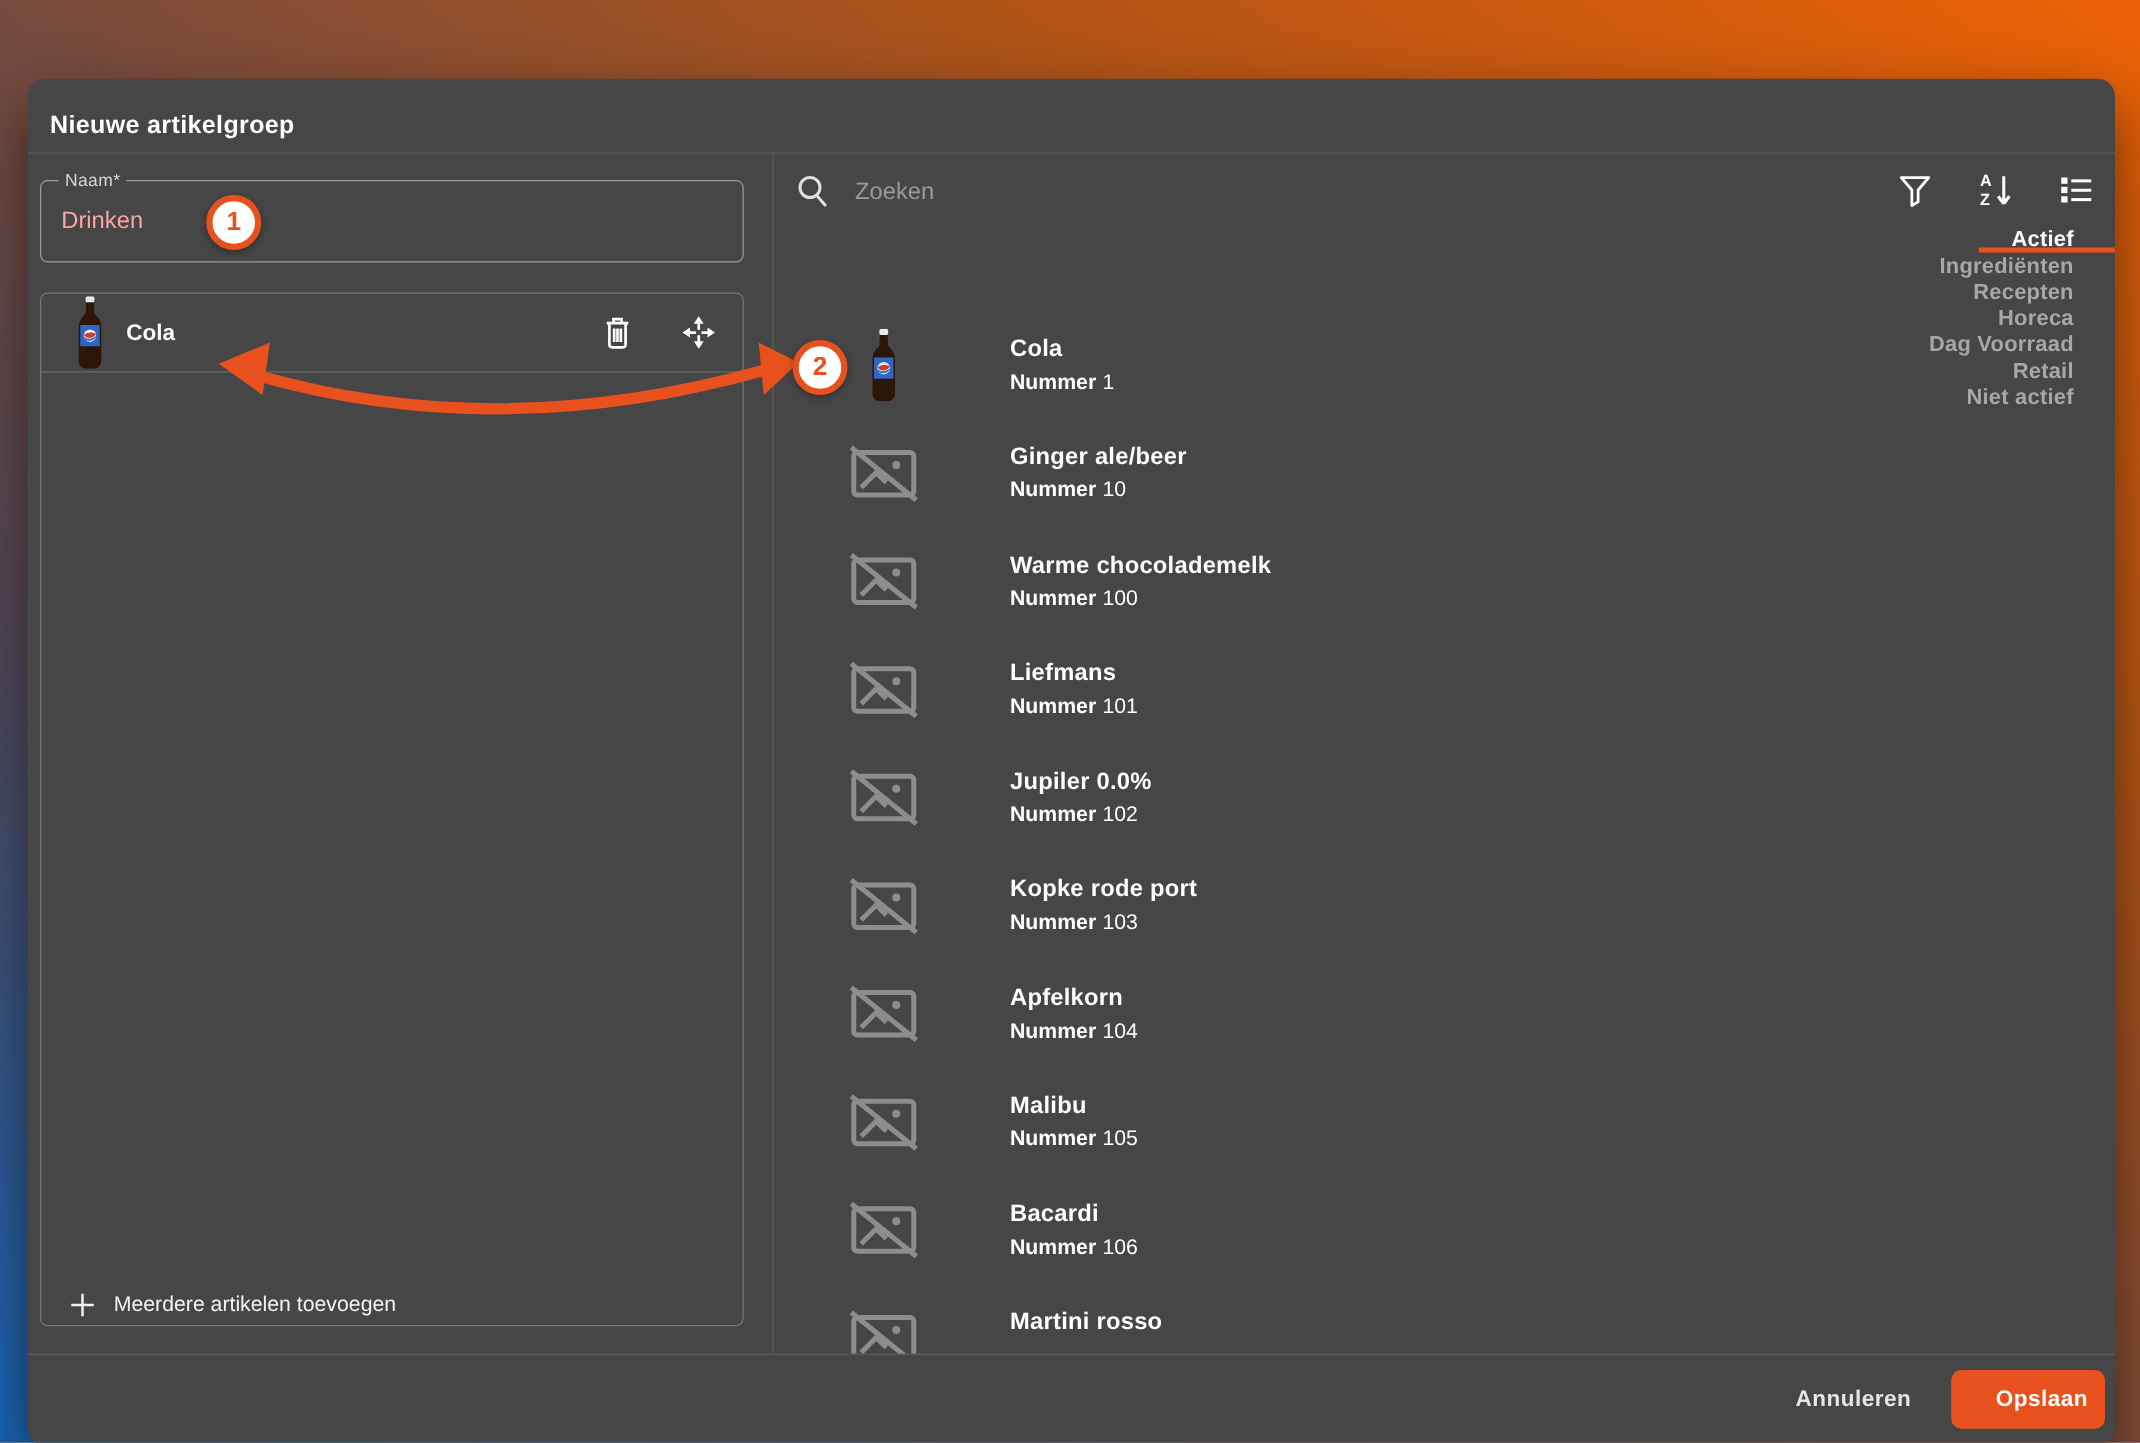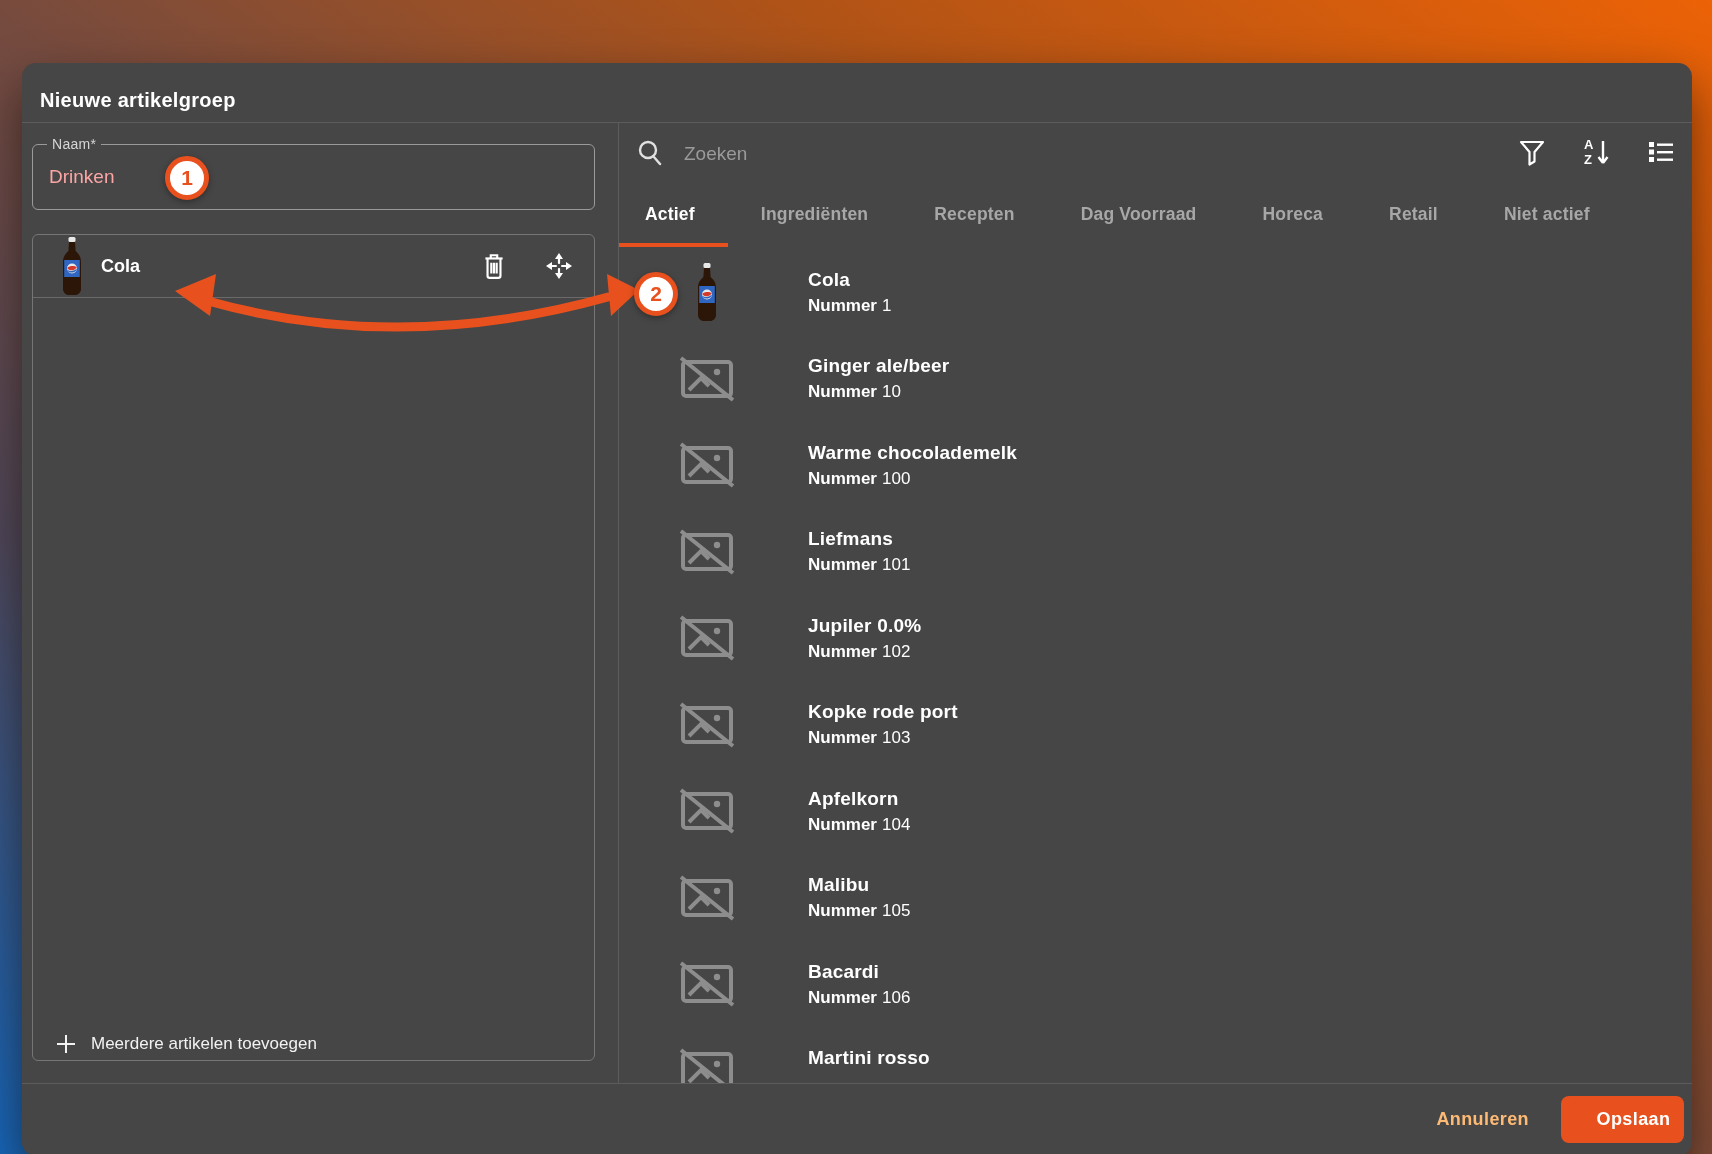--- a/index.html
+++ b/index.html
@@ -66,21 +66,21 @@
     font-size:19px;font-family:"Liberation Sans",sans-serif;
   }
   .search-input::placeholder{color:#9a9a9a;opacity:1;}
   .toolbar-btn{position:absolute;top:73px;width:32px;height:32px;}
   .filter-btn{left:1494px;}
   .sort-btn{left:1559px;}
   .view-btn{left:1623px;}
 
   .tabs{
     position:absolute;left:597px;top:118px;right:0;height:66px;
-    display:flex;align-items:flex-start;
+    display:flex;align-items:flex-end;flex-direction:column;
   }
   .tab{
     position:relative;height:100%;display:flex;align-items:center;
     padding:0 33px;background:none;border:none;cursor:pointer;
     font-family:"Liberation Sans",sans-serif;
   }
   .tab:first-child{padding-left:26px;}
   .tab .tab-label{font-size:17.5px;font-weight:700;color:#a7a7a7;letter-spacing:.2px;white-space:nowrap;}
   .tab.active .tab-label{color:#fff;}
   .tab .tab-underline{position:absolute;left:0;right:0;bottom:0;height:4px;background:transparent;}
@@ -98,21 +98,21 @@
   .article-number{margin-top:5px;font-size:17px;}
   .article-number .num-label{font-weight:700;}
   .article-number .num-value{font-weight:400;margin-left:5px;}
 
   
   .footer{
     position:absolute;left:0;right:0;top:1020px;height:73px;
     display:flex;align-items:center;justify-content:flex-end;padding-right:8px;box-sizing:border-box;
   }
   .cancel-btn{
-    background:none;border:none;color:#fdba74;font-size:18px;font-weight:700;
+    background:none;border:none;color:#e5e5e5;font-size:18px;font-weight:700;
     letter-spacing:.4px;margin-right:26px;cursor:pointer;font-family:"Liberation Sans",sans-serif;
   }
   .save-btn{
     width:123px;height:47px;background:#e8511e;border:none;border-radius:8px;
     color:#fff;font-size:18px;font-weight:700;letter-spacing:.4px;cursor:pointer;
     font-family:"Liberation Sans",sans-serif;
     padding-left:28px;
   }
 
   
@@ -229,25 +229,25 @@
   </button>
       <button class="tab">
     <span class="tab-label">Ingrediënten</span>
     <span class="tab-underline"></span>
   </button>
       <button class="tab">
     <span class="tab-label">Recepten</span>
     <span class="tab-underline"></span>
   </button>
       <button class="tab">
+    <span class="tab-label">Horeca</span>
+    <span class="tab-underline"></span>
+  </button>
+      <button class="tab">
     <span class="tab-label">Dag Voorraad</span>
-    <span class="tab-underline"></span>
-  </button>
-      <button class="tab">
-    <span class="tab-label">Horeca</span>
     <span class="tab-underline"></span>
   </button>
       <button class="tab">
     <span class="tab-label">Retail</span>
     <span class="tab-underline"></span>
   </button>
       <button class="tab">
     <span class="tab-label">Niet actief</span>
     <span class="tab-underline"></span>
   </button>

